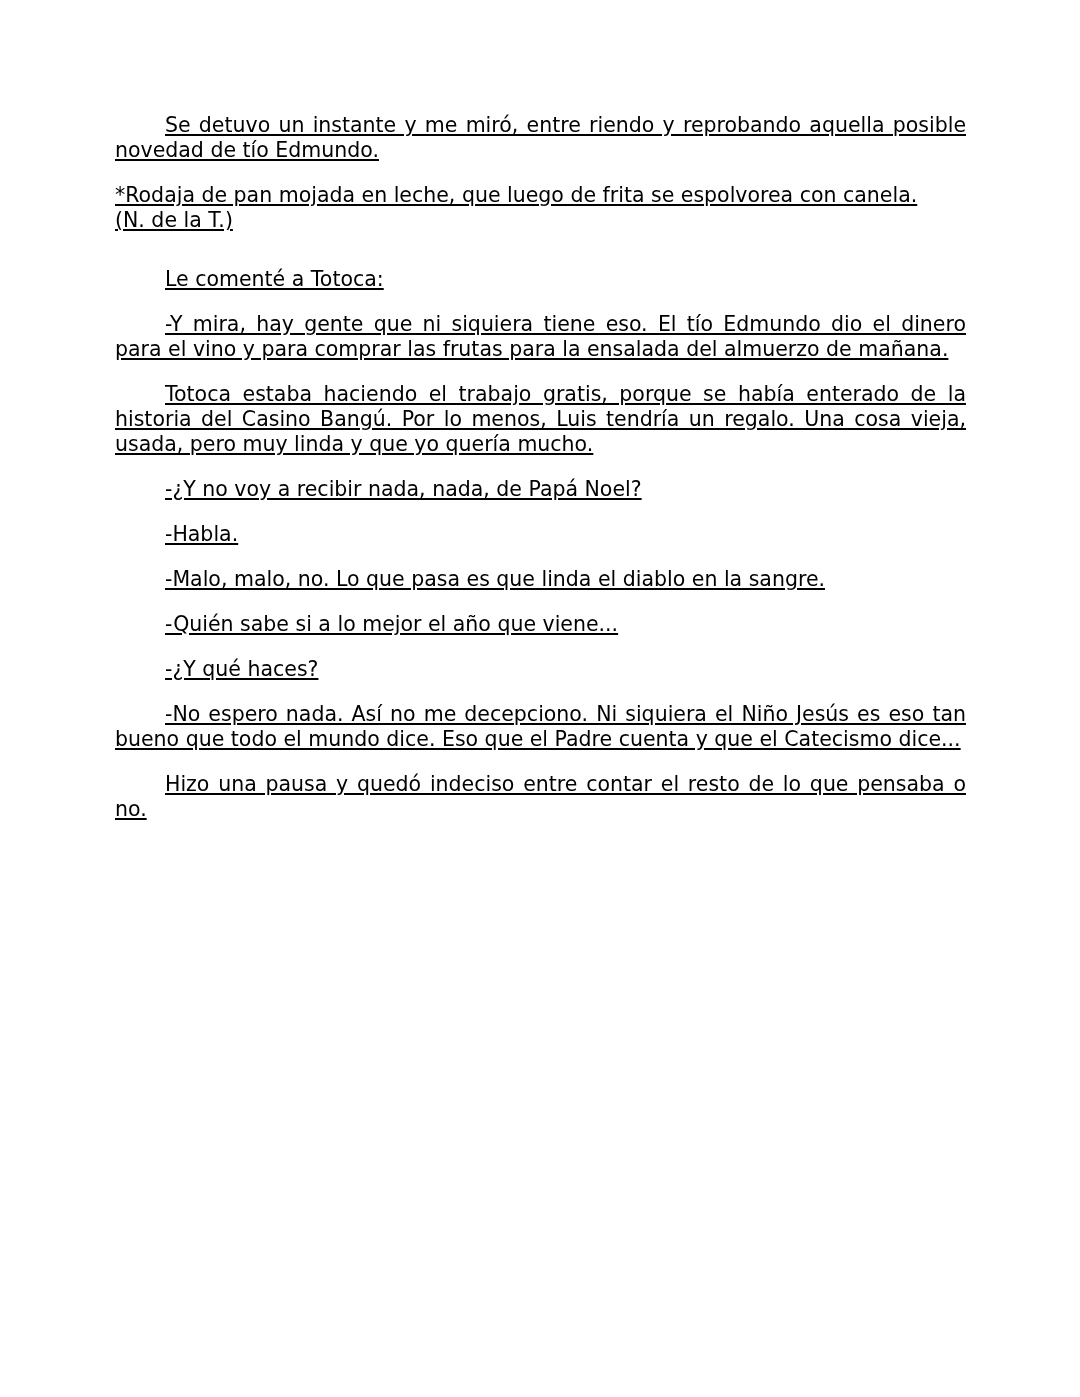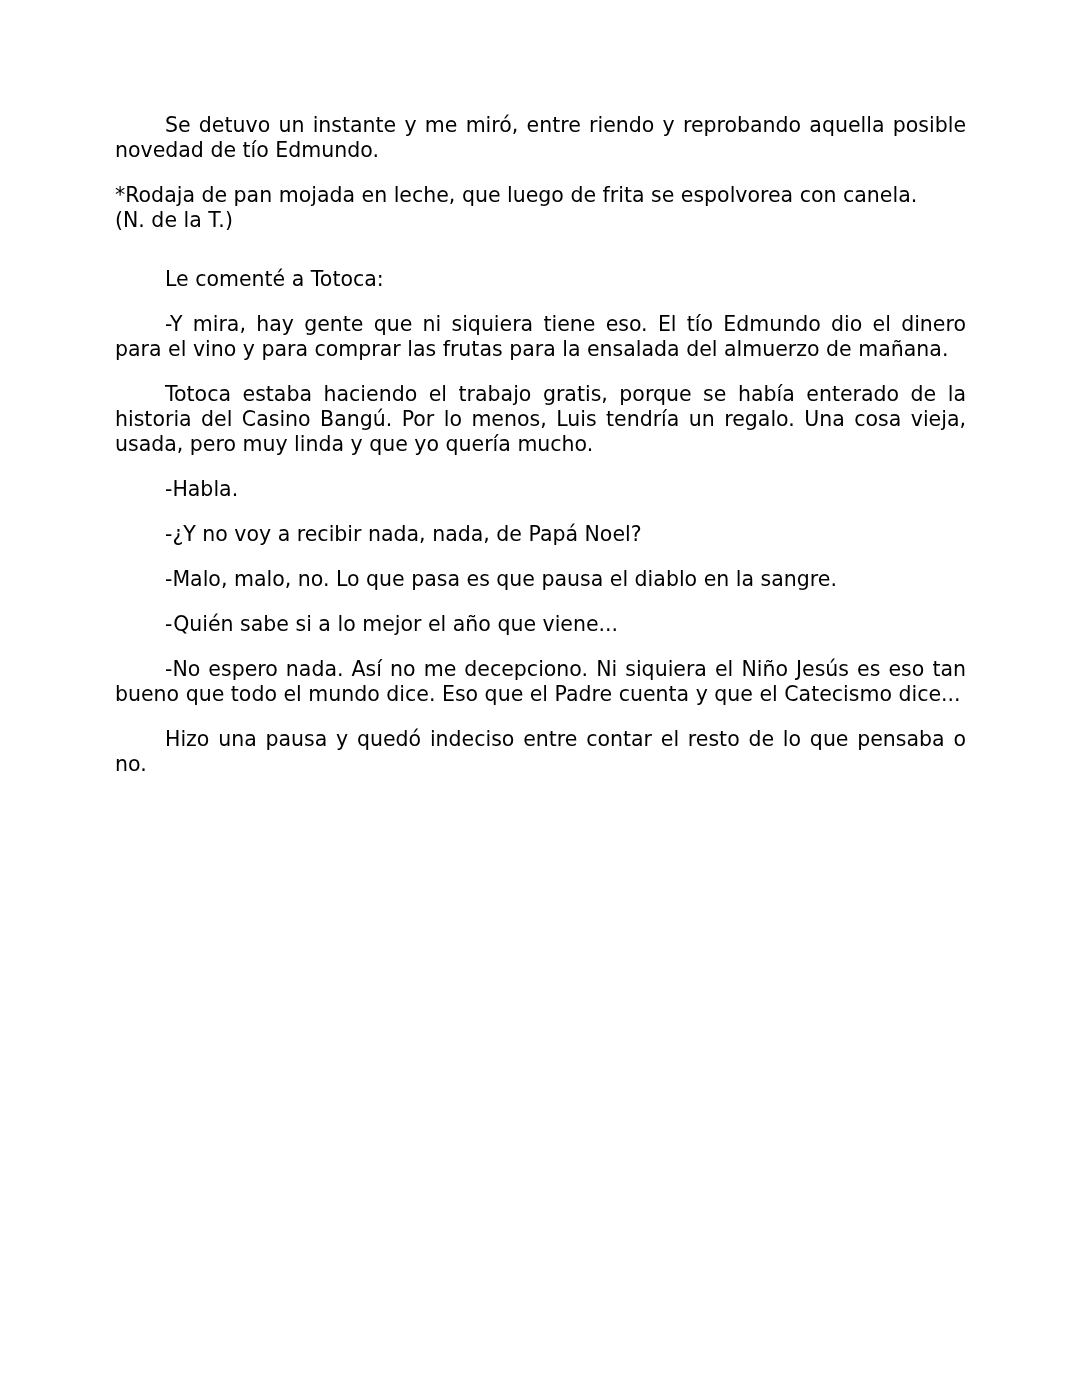--- a/index.html
+++ b/index.html
@@ -20,35 +20,37 @@
       width: 851px;
       font-family: "DejaVu Sans", sans-serif;
       font-size: 20.5px;
       line-height: 25px;
       color: #000000;
     }
     .p {
       margin: 0 0 20px 0;
       text-align: justify;
       text-indent: 50px;
+      text-decoration: underline;
     }
     .p.noindent { text-indent: 0; }
     .p.footnote { text-align: left; margin-bottom: 34px; }
   </style>
 </head>
 <body>
 
 <div class="page">
   <p class="p">Se detuvo un instante y me miró, entre riendo y reprobando aquella posible novedad de tío Edmundo.</p>
   <div class="p noindent footnote">
     <div>*Rodaja de pan mojada en leche, que luego de frita se espolvorea con canela.</div>
     <div>(N. de la T.)</div>
   </div>
   <p class="p">Le comenté a Totoca:</p>
   <p class="p">-Y mira, hay gente que ni siquiera tiene eso. El tío Edmundo dio el dinero para el vino y para comprar las frutas para la ensalada del almuerzo de mañana.</p>
   <p class="p">Totoca estaba haciendo el trabajo gratis, porque se había enterado de la historia del Casino Bangú. Por lo menos, Luis tendría un regalo. Una cosa vieja, usada, pero muy linda y que yo quería mucho.</p>
+  <p class="p">-¿Y no voy a recibir nada, nada, de Papá Noel?</p>
   <p class="p">-Habla.</p>
-  <p class="p">-¿Y no voy a recibir nada, nada, de Papá Noel?</p>
-  <p class="p">-Malo, malo, no. Lo que pasa es que pausa el diablo en la sangre.</p>
+  <p class="p">-Malo, malo, no. Lo que pasa es que linda el diablo en la sangre.</p>
   <p class="p">-Quién sabe si a lo mejor el año que viene...</p>
+  <p class="p">-¿Y qué haces?</p>
   <p class="p">-No espero nada. Así no me decepciono. Ni siquiera el Niño Jesús es eso tan bueno que todo el mundo dice. Eso que el Padre cuenta y que el Catecismo dice...</p>
   <p class="p">Hizo una pausa y quedó indeciso entre contar el resto de lo que pensaba o no.</p>
 </div>
 
 </body></html>

